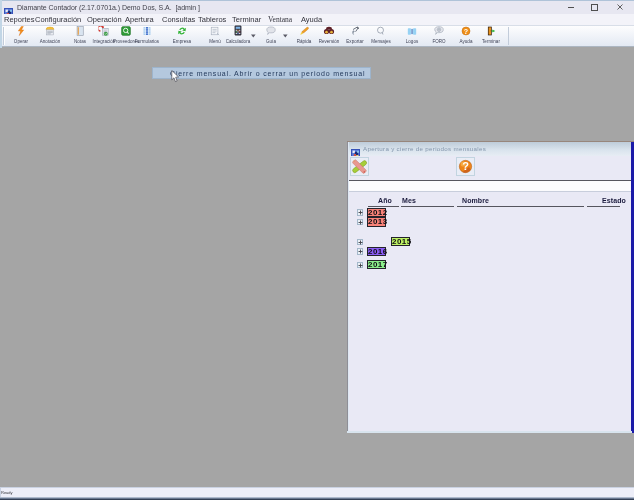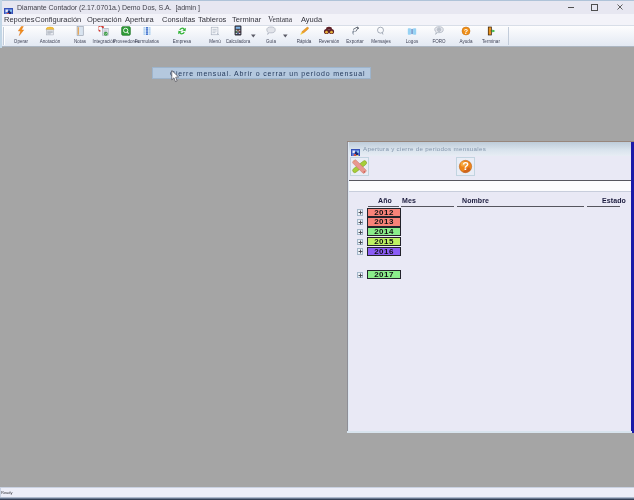--- a/index.html
+++ b/index.html
@@ -283,63 +283,55 @@
   </div>
   <div class="abs" style="left:21px;top:65px;width:31px;height:1px;background:#55555E;"></div>
   <div class="abs" style="left:54px;top:65px;width:53px;height:1px;background:#55555E;"></div>
   <div class="abs" style="left:110px;top:65px;width:127px;height:1px;background:#55555E;"></div>
   <div class="abs" style="left:240px;top:65px;width:33px;height:1px;background:#55555E;"></div>
 
   <style>
     .yrow { position:absolute; left:0; width:282px; height:10px; }
     .plus { position:absolute; left:9.5px; top:1.8px; width:6.4px; height:6.4px; background:#EAF0F6; border:1px solid #A4B8CA; }
     .plus svg { display:block; }
-    .ycell { position:absolute; left:20px; top:0; width:34px; height:9.3px; border:1px solid #23232B; font-size:8px; font-weight:bold; color:#101014; text-align:center; line-height:7.8px; letter-spacing:0.45px; }
+    .ycell { position:absolute; left:20px; top:0; width:19px; height:9.3px; border:1px solid #23232B; font-size:8px; font-weight:bold; color:#101014; text-align:center; line-height:7.8px; letter-spacing:0.45px; }
   </style>
   <div class="yrow" style="top:66.5px;">
       <span class="plus">
         <svg width="5" height="5" viewBox="0 0 5 5">
           <path d="M0.5 2.5 H4.5 M2.5 0.5 V4.5" stroke="#404048" stroke-width="0.9"></path>
         </svg>
       </span>
       <span class="ycell" style="background:#F98379;">2012</span>
     </div>
   <div class="yrow" style="top:76.3px;">
       <span class="plus">
         <svg width="5" height="5" viewBox="0 0 5 5">
           <path d="M0.5 2.5 H4.5 M2.5 0.5 V4.5" stroke="#404048" stroke-width="0.9"></path>
         </svg>
       </span>
       <span class="ycell" style="background:#F98379;">2013</span>
     </div>
-  <div class="yrow" style="top:86.1px;">
-      <span class="plus">
-        <svg width="5" height="5" viewBox="0 0 5 5">
-          <path d="M0.5 2.5 H4.5 M2.5 0.5 V4.5" stroke="#404048" stroke-width="0.9"></path>
-        </svg>
-      </span>
-      <span class="ycell" style="background:#8BEE8B;">2014</span>
-    </div>
   <div class="yrow" style="top:95.9px;">
       <span class="plus">
         <svg width="5" height="5" viewBox="0 0 5 5">
           <path d="M0.5 2.5 H4.5 M2.5 0.5 V4.5" stroke="#404048" stroke-width="0.9"></path>
         </svg>
       </span>
-      <span class="ycell" style="background:#bef264;">2015</span>
+      <span class="ycell" style="background:#bef264;margin-left:24px;">2015</span>
     </div>
   <div class="yrow" style="top:105.7px;">
       <span class="plus">
         <svg width="5" height="5" viewBox="0 0 5 5">
           <path d="M0.5 2.5 H4.5 M2.5 0.5 V4.5" stroke="#404048" stroke-width="0.9"></path>
         </svg>
       </span>
       <span class="ycell" style="background:#8b5cf6;">2016</span>
     </div>
-  <div class="yrow" style="top:129px;padding-left:39px;">
+  <div class="yrow" style="top:119px;padding-left:39px;">
       <span class="plus">
         <svg width="5" height="5" viewBox="0 0 5 5">
           <path d="M0.5 2.5 H4.5 M2.5 0.5 V4.5" stroke="#404048" stroke-width="0.9"></path>
         </svg>
       </span>
       <span class="ycell" style="background:#8BEE8B;">2017</span>
     </div>
 </div>
 
 <div class="abs" style="left:0;top:487px;width:634px;height:10px;background:#EDEEF8;border-top:1px solid #CAD2E2;border-left:1px solid #CAD2E2;"></div>

